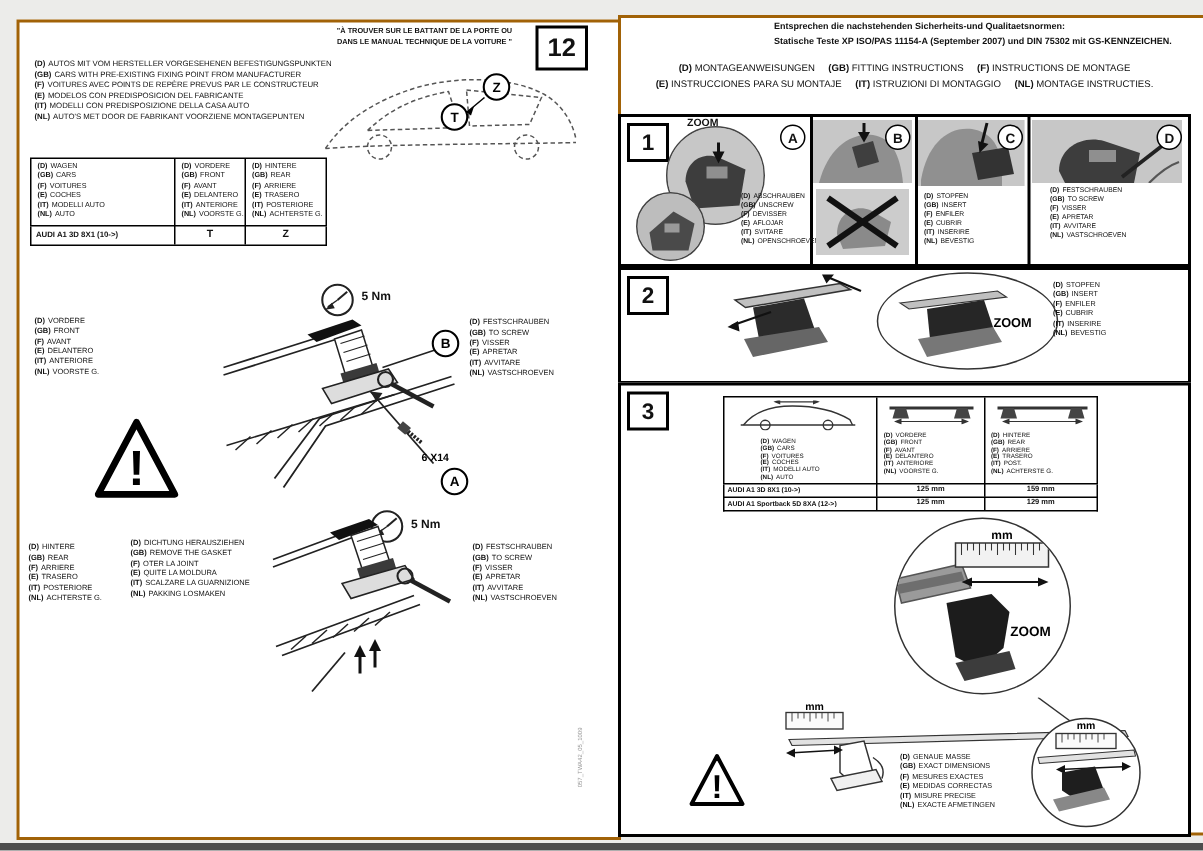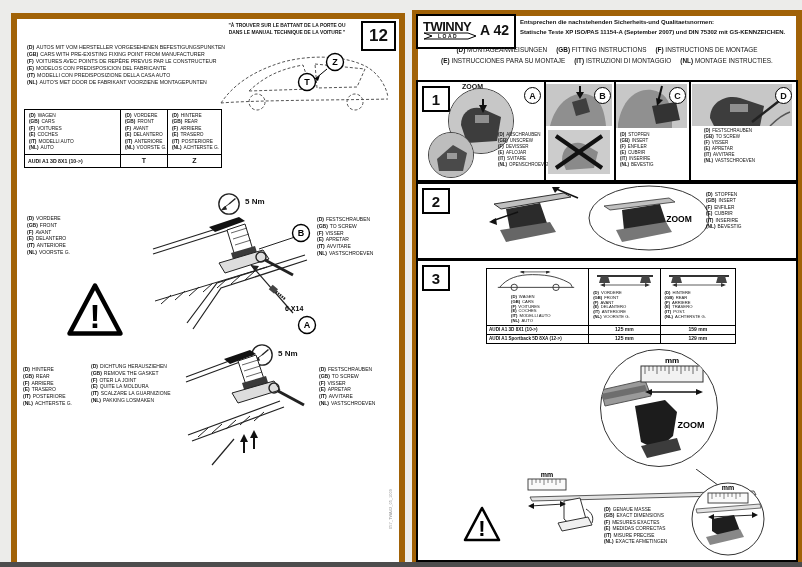--- a/index.html
+++ b/index.html
@@ -1,19 +1,19 @@
 <!DOCTYPE html>
 <html><head>
 <meta charset="utf-8">
 <style>
   html,body{margin:0;padding:0;background:#9a9a9a;}
   .canvas{position:relative;width:802px;height:567px;background:#ececea;overflow:hidden;
           font-family:"Liberation Sans", sans-serif;color:#111;}
   .abs{position:absolute;}
-  .page{position:absolute;background:#fff;border:6px solid #a16207;}
+  .page{position:absolute;background:#fff;border:2px solid #a16207;padding-left:17px;}
   .ll{font-size:5px;line-height:1.35;}
   .lrow{white-space:nowrap;}
   .lg{font-weight:bold;margin-right:2px;}
   .numbox{border:2px solid #000;background:#fff;display:flex;align-items:center;justify-content:center;
           font-weight:bold;}
   .letter{width:15px;height:15px;border:1.6px solid #000;border-radius:50%;background:#fff;
           display:flex;align-items:center;justify-content:center;font-weight:bold;font-size:9px;z-index:3;}
   .stepbox{position:absolute;border:2px solid #000;background:#fff;}
   .vdiv{position:absolute;top:0;bottom:0;width:1.5px;background:#000;}
   .photo{background:#c7c7c7;overflow:hidden;}
@@ -254,28 +254,20 @@
         <div class="lrow"><span class="lg">(E)</span><span>APRETAR</span></div>
         <div class="lrow"><span class="lg">(IT)</span><span>AVVITARE</span></div>
         <div class="lrow"><span class="lg">(NL)</span><span>VASTSCHROEVEN</span></div>
       </div>
 
     <div class="abs" style="left:371px;top:470px;font-size:4px;color:#999;writing-mode:vertical-rl;transform:rotate(180deg);">057_TWA42_05_1009</div>
   </div>
 
   <div class="page" style="left:412px;top:10px;width:378px;height:543px;">
 
-    <div class="abs" style="left:-2px;top:-2px;width:96px;height:31px;border:2px solid #000;background:#fff;">
-      <div class="abs" style="left:5px;top:3px;font-size:13px;font-weight:bold;letter-spacing:-.5px;">TWINNY</div>
-      <svg class="abs" style="left:6px;top:16px;" width="52" height="8" viewBox="0 0 52 8">
-        <polygon points="0,1 44,1 52,4 44,7 0,7 8,4" fill="none" stroke="#000" stroke-width="1"></polygon>
-      </svg>
-      <div class="abs" style="left:20px;top:17px;font-size:5px;font-weight:bold;letter-spacing:1.5px;">LOAD</div>
-      <div class="abs" style="left:62px;top:6px;font-size:14px;font-weight:bold;">A 42</div>
-    </div>
 
     <div class="abs" style="left:102px;top:2px;width:276px;font-size:6px;font-weight:bold;line-height:1.6;">
       <div>Entsprechen die nachstehenden Sicherheits-und Qualitaetsnormen:</div>
       <div>Statische Teste XP ISO/PAS 11154-A (September 2007) und DIN 75302 mit GS-KENNZEICHEN.</div>
     </div>
 
     <div class="instr abs" style="left:0;top:30px;width:378px;">
 
     <span><b>(D)</b> <span>MONTAGEANWEISUNGEN</span></span>
         <span><b>(GB)</b> <span>FITTING INSTRUCTIONS</span></span>

